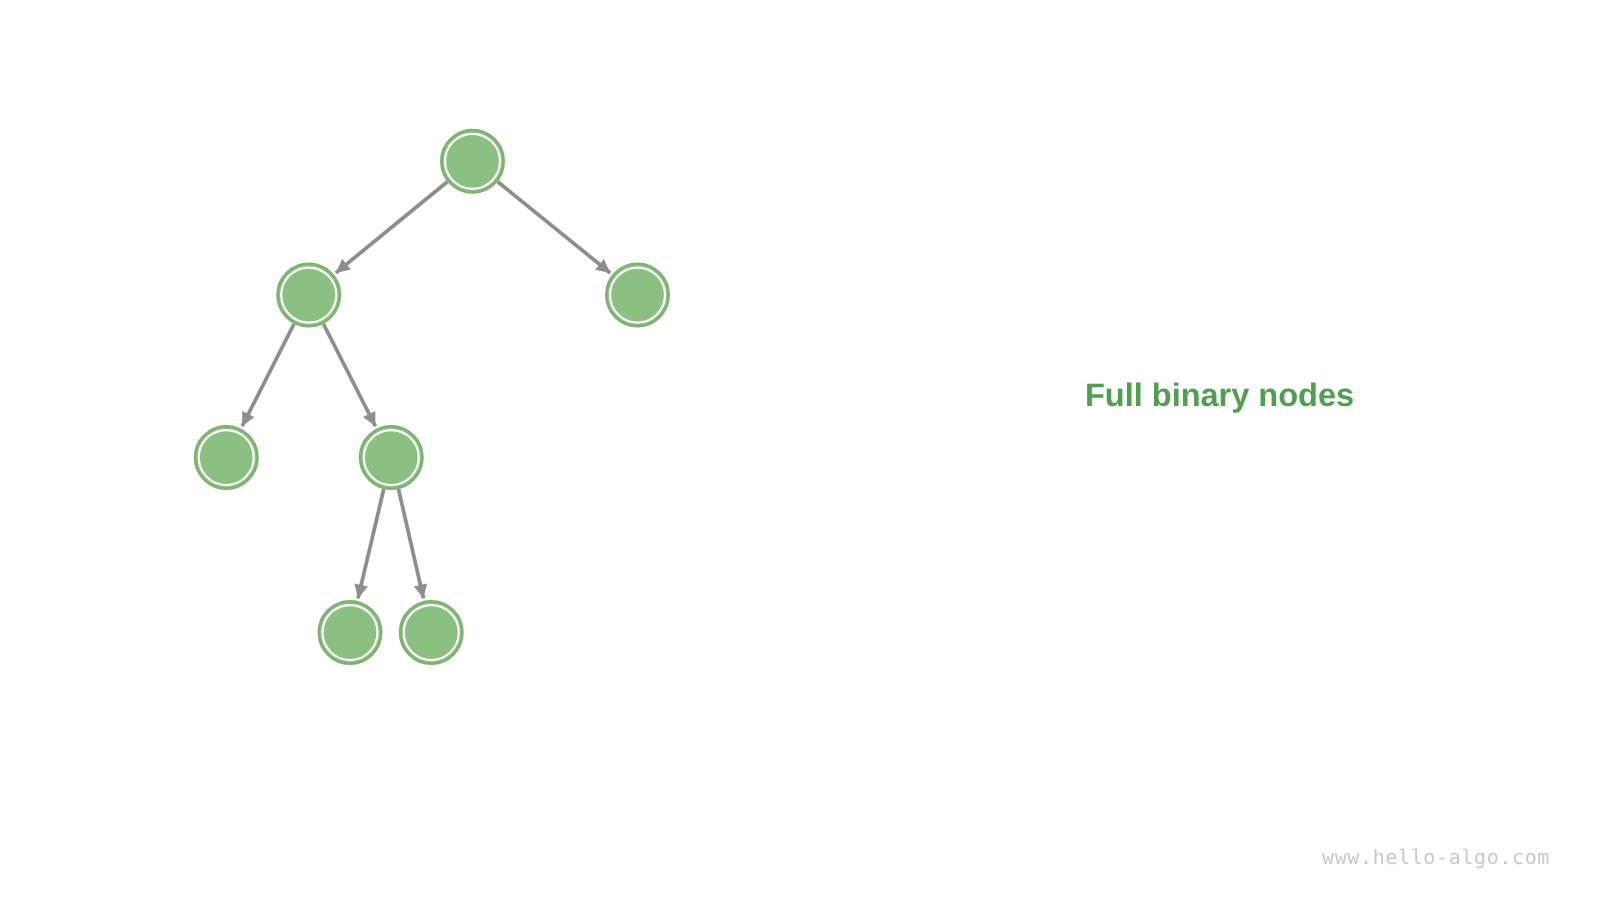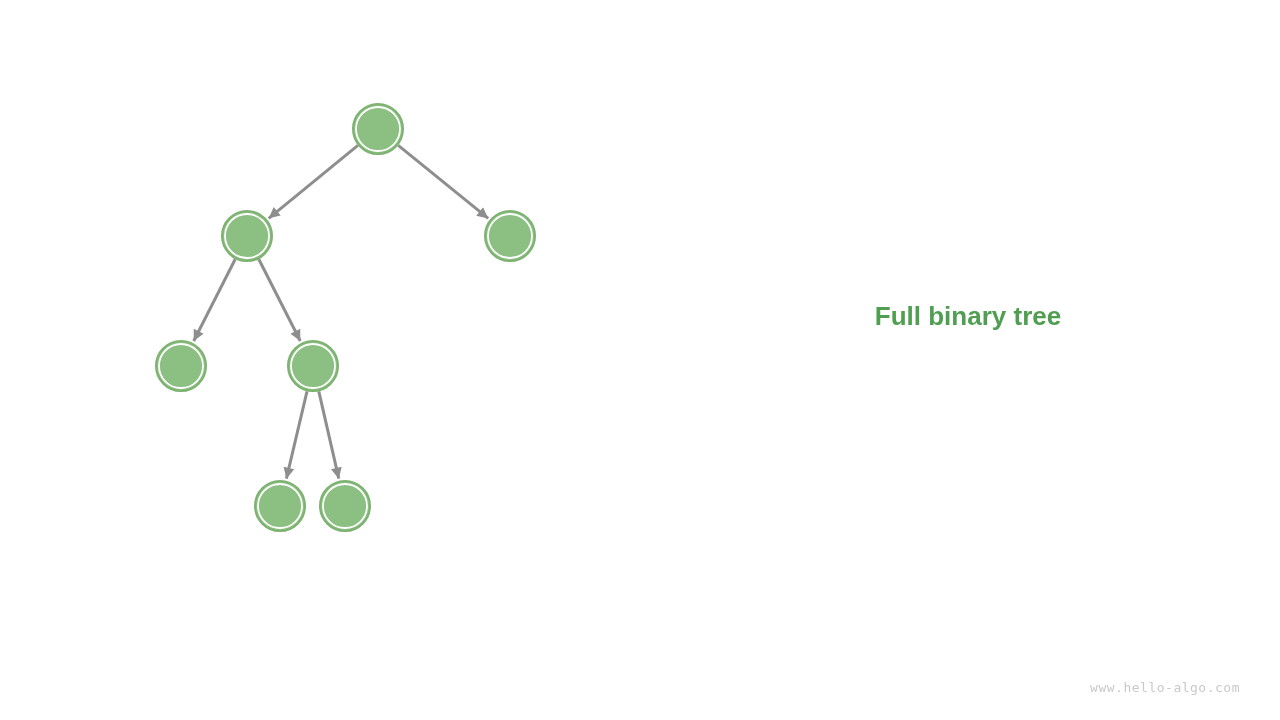--- a/index.html
+++ b/index.html
@@ -69,21 +69,21 @@
     white-space: pre;
   }
   .caption-box .bold {
     font-weight: 700;
   }
   .watermark {
     position: absolute;
     right: 40px;
     bottom: 25px;
     font-family: "DejaVu Sans Mono", monospace;
-    font-size: 13px;
+    font-size: 16px;
     color: var(--watermark);
     letter-spacing: 0.5px;
   }
 </style>
 </head>
 <body>
 
 <div class="canvas">
 
   <svg id="tree-svg" width="700" height="580" viewBox="0 0 700 580">
@@ -125,18 +125,18 @@
           <circle cx="280" cy="506" r="25" class="node-outer"></circle>
           <circle cx="280" cy="506" r="22" class="node-ring"></circle>
         </g>
         <g>
           <circle cx="345" cy="506" r="25" class="node-outer"></circle>
           <circle cx="345" cy="506" r="22" class="node-ring"></circle>
         </g>
       </g>
   </svg>
 
-  <div class="diagram-title">Full binary tree</div>
+  <div class="diagram-title">Full binary nodes</div>
 
 
   <div class="watermark">www.hello-algo.com</div>
 
 </div>
 
 </body></html>

